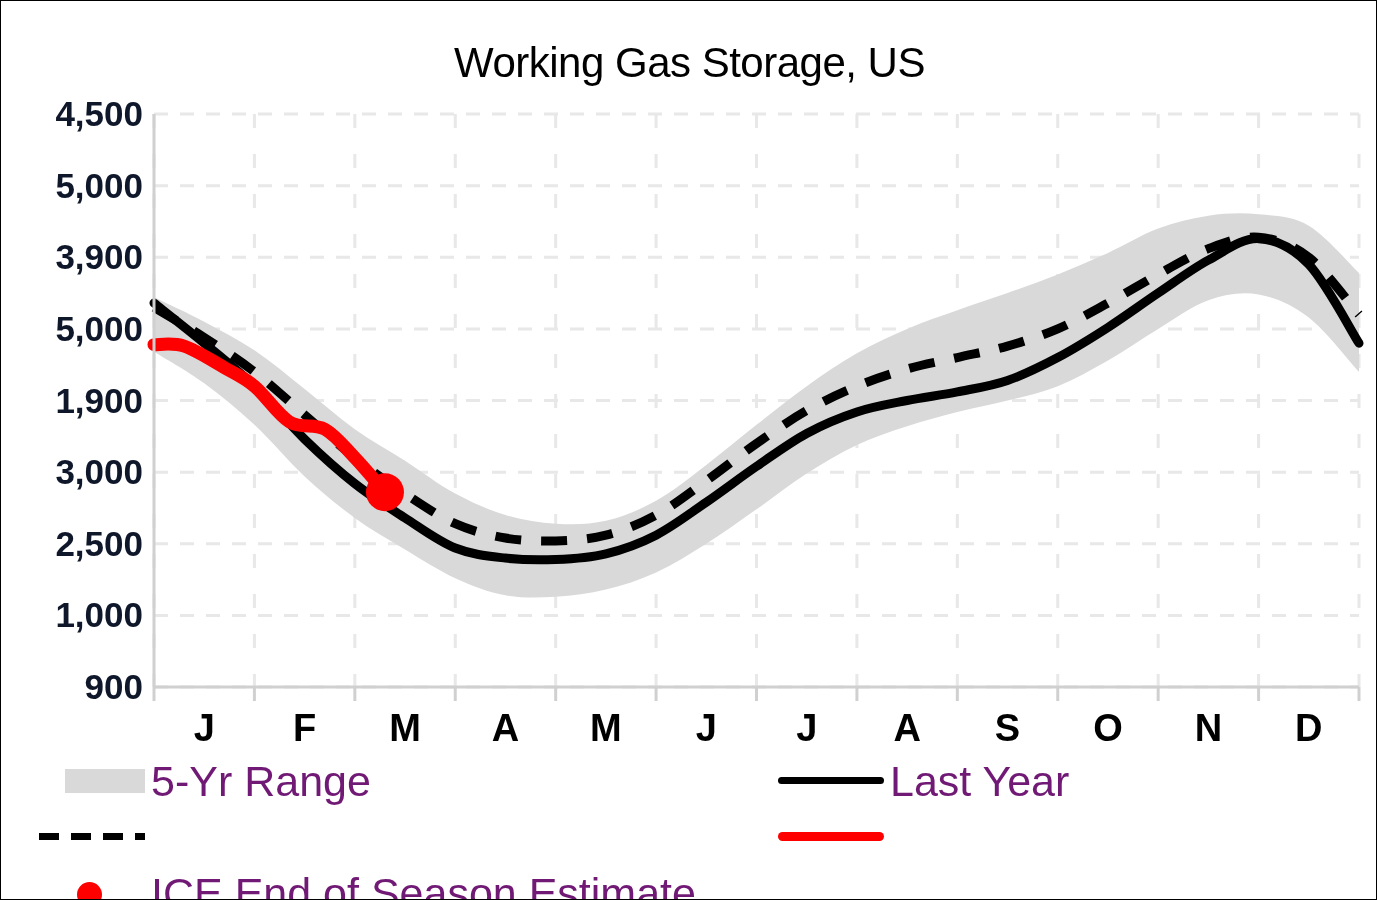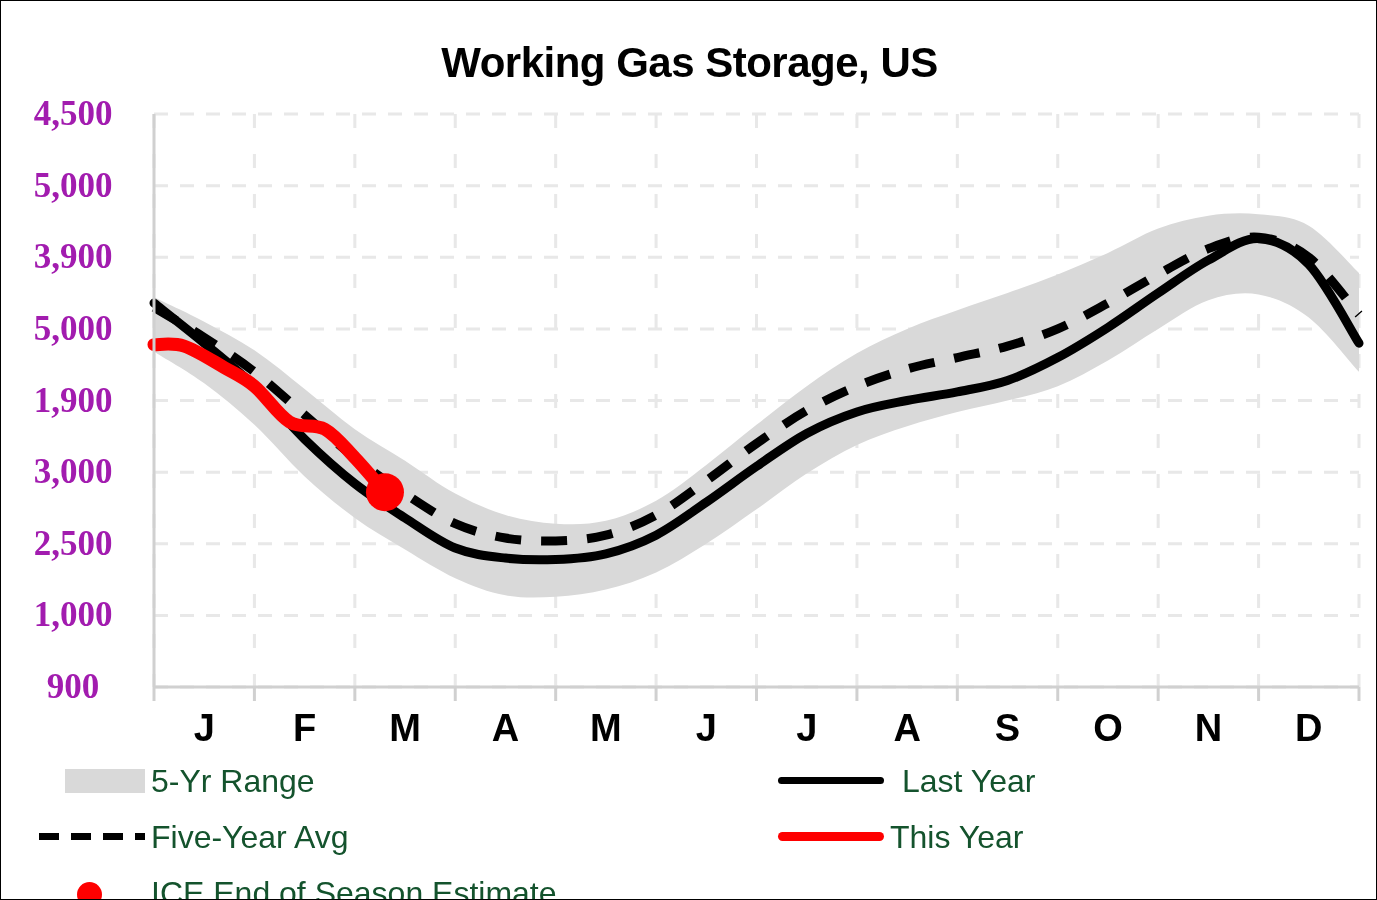--- a/index.html
+++ b/index.html
@@ -19,39 +19,39 @@
     box-sizing: border-box;
     overflow: hidden;
   }
   #chart-title {
     position: absolute;
     top: 38px;
     left: 0;
     width: 1377px;
     text-align: center;
     font-size: 42px;
-    font-weight: bold;
+    font-weight: normal;
     color: #000000;
     letter-spacing: -0.5px;
     font-family: "Liberation Sans", sans-serif;
   }
   #plot-svg {
     position: absolute;
     top: 0;
     left: 0;
   }
   .ytick-label {
     position: absolute;
     right: 0;
     width: 140px;
-    text-align: center;
+    text-align: right;
     font-size: 35px;
     font-weight: bold;
-    color: #a21caf;
-    font-family: Liberation Serif, serif;
+    color: #0f172a;
+    font-family: Liberation Sans, sans-serif;
     line-height: 1;
   }
   .ytick-wrap {
     position: absolute;
     left: 0;
     width: 142px;
     height: 0;
   }
   .xtick-label {
     position: absolute;
@@ -76,22 +76,22 @@
     align-items: center;
     height: 40px;
   }
   .legend-key {
     width: 108px;
     height: 40px;
     position: relative;
     flex: 0 0 108px;
   }
   .legend-text {
-    font-size: 32px;
-    color: #14532d;
+    font-size: 43px;
+    color: #701a75;
     white-space: nowrap;
     font-family: "Liberation Sans", sans-serif;
     margin-left: 6px;
   }
   .key-range {
     position: absolute;
     left: 28px;
     top: 8px;
     width: 80px;
     height: 24px;
@@ -250,39 +250,37 @@
       <span class="legend-key">
           <span class="key-range"></span>
         </span>
       <span class="legend-text">5-Yr Range</span>
     </div>
 
     <div class="legend-entry" style="left:36px; top:60px;">
       <span class="legend-key">
           <span class="key-dashed"></span>
         </span>
-      <span class="legend-text">Five-Year Avg</span>
     </div>
 
     <div class="legend-entry" style="left:36px; top:116px;">
       <span class="legend-key">
           <span class="key-dot"></span>
         </span>
       <span class="legend-text">ICE End of Season Estimate</span>
     </div>
 
-    <div class="legend-entry" style="left:775px; top:4px;gap:12px;">
+    <div class="legend-entry" style="left:775px; top:4px;">
       <span class="legend-key">
           <span class="key-solid-black"></span>
         </span>
       <span class="legend-text">Last Year</span>
     </div>
 
     <div class="legend-entry" style="left:775px; top:60px;">
       <span class="legend-key">
           <span class="key-solid-red"></span>
         </span>
-      <span class="legend-text">This Year</span>
     </div>
 
   </div>
 
 </div>
 
 </body></html>

